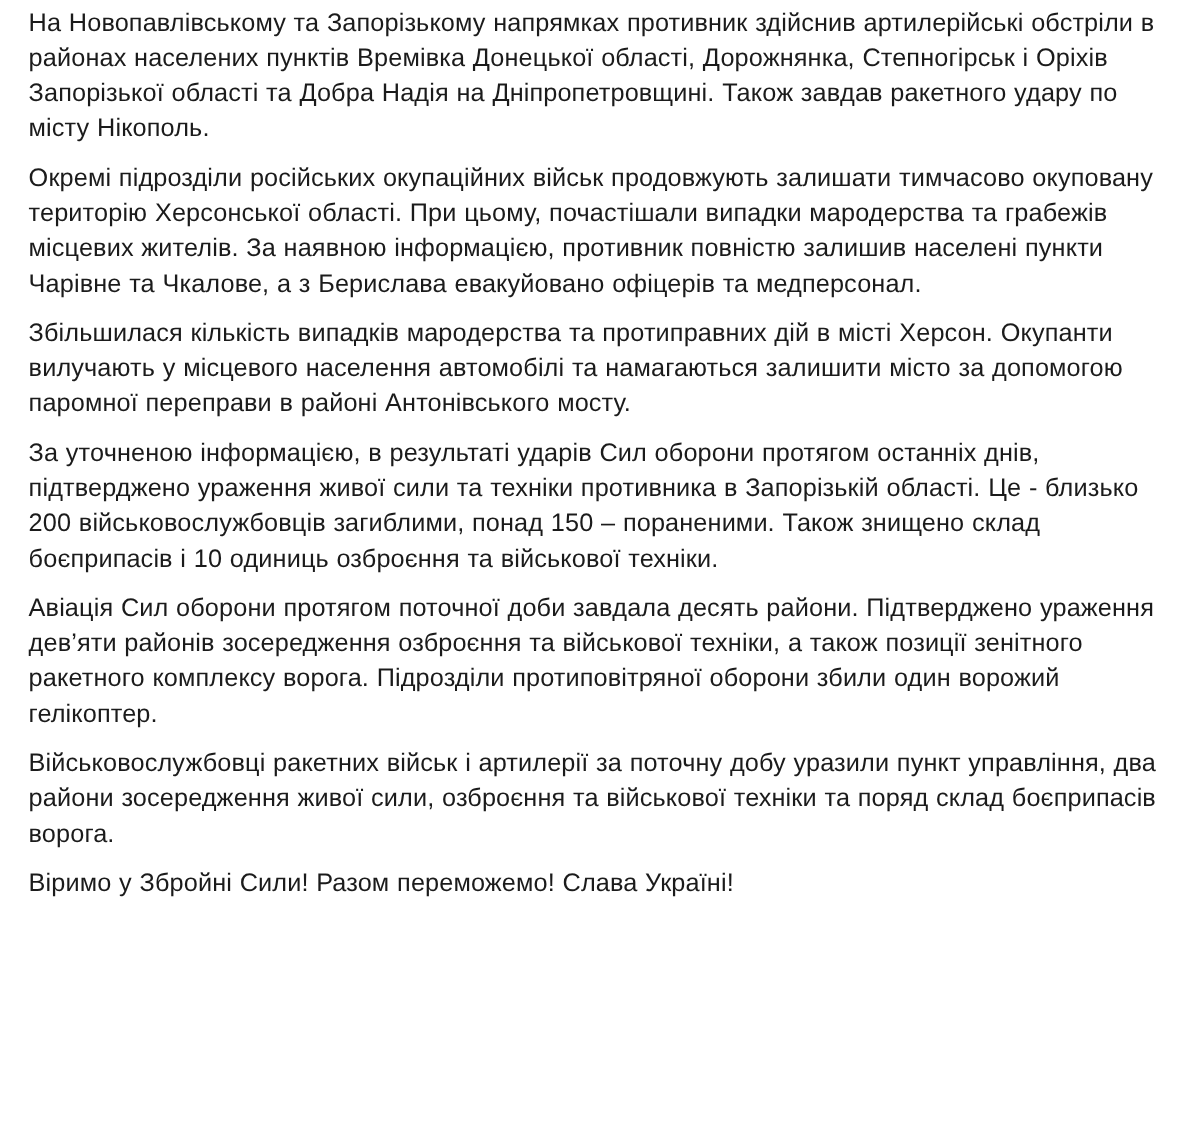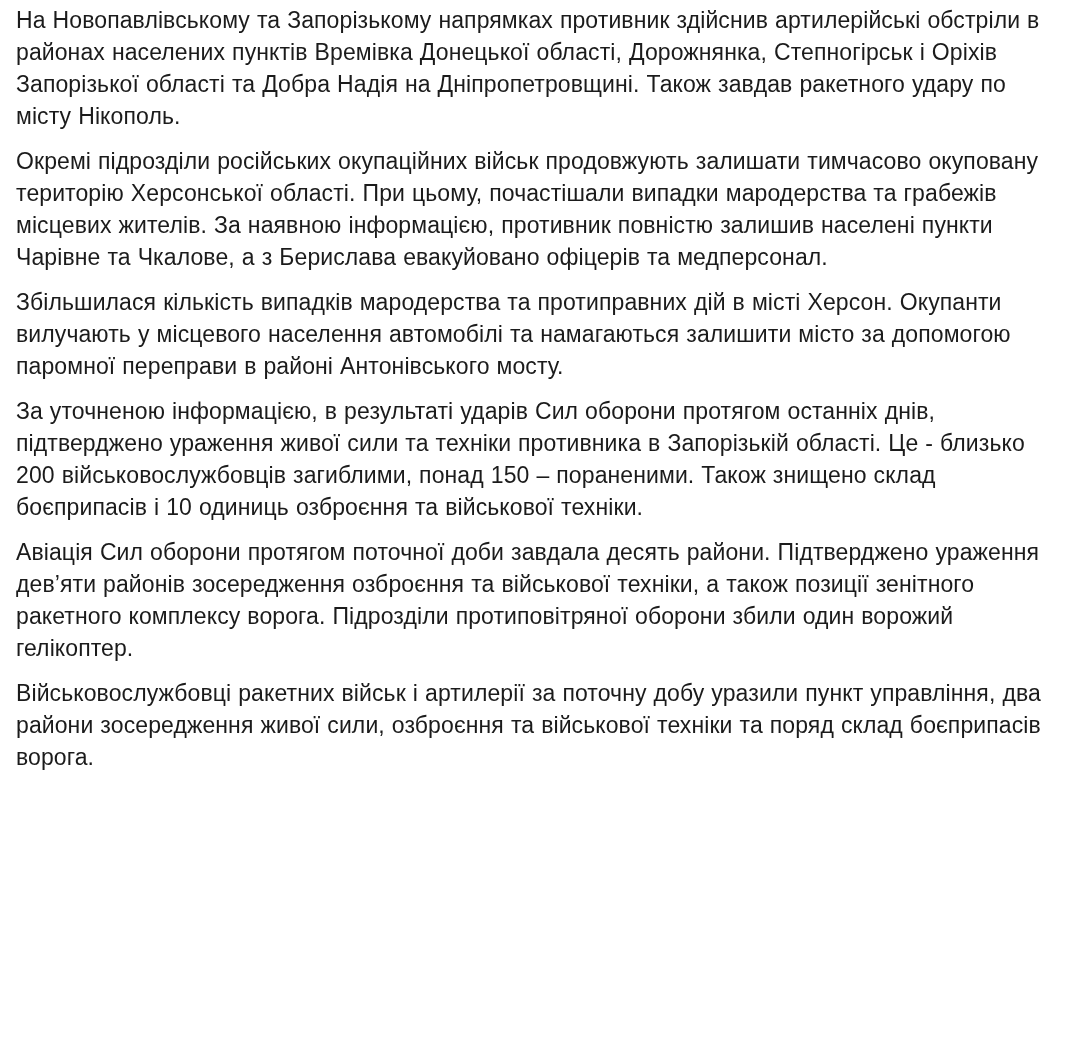--- a/index.html
+++ b/index.html
@@ -12,21 +12,21 @@
     padding: 0;
     background: var(--bg-color);
   }
   body {
     width: 1082px;
     height: 1039px;
     overflow: hidden;
     font-family: "Liberation Sans", "DejaVu Sans", sans-serif;
   }
   .report {
-    padding: 4px 20px 0 16px;
+    padding: 4px 20px 0 26px;
     width: 1080px;
   }
   .report p {
     margin: 0 0 13px 0;
     font-size: 23px;
     line-height: 32px;
     font-weight: 400;
     color: var(--text-color);
     letter-spacing: 0.1px;
     word-spacing: 0.5px;
@@ -35,13 +35,14 @@
 </head>
 <body>
 
 <div class="report">
   <p>На Новопавлівському та Запорізькому напрямках противник здійснив артилерійські обстріли в районах населених пунктів Времівка Донецької області, Дорожнянка, Степногірськ і Оріхів Запорізької області та Добра Надія на Дніпропетровщині. Також завдав ракетного удару по місту Нікополь.</p>
   <p>Окремі підрозділи російських окупаційних військ продовжують залишати тимчасово окуповану територію Херсонської області. При цьому, почастішали випадки мародерства та грабежів місцевих жителів. За наявною інформацією, противник повністю залишив населені пункти Чарівне та Чкалове, а з Берислава евакуйовано офіцерів та медперсонал.</p>
   <p>Збільшилася кількість випадків мародерства та протиправних дій в місті Херсон. Окупанти вилучають у місцевого населення автомобілі та намагаються залишити місто за допомогою паромної переправи в районі Антонівського мосту.</p>
   <p>За уточненою інформацією, в результаті ударів Сил оборони протягом останніх днів, підтверджено ураження живої сили та техніки противника в Запорізькій області. Це - близько 200 військовослужбовців загиблими, понад 150 – пораненими. Також знищено склад боєприпасів і 10 одиниць озброєння та військової техніки.</p>
   <p>Авіація Сил оборони протягом поточної доби завдала десять райони. Підтверджено ураження дев’яти районів зосередження озброєння та військової техніки, а також позиції зенітного ракетного комплексу ворога. Підрозділи протиповітряної оборони збили один ворожий гелікоптер.</p>
   <p>Військовослужбовці ракетних військ і артилерії за поточну добу уразили пункт управління, два райони зосередження живої сили, озброєння та військової техніки та поряд склад боєприпасів ворога.</p>
+  <p>Віримо у Збройні Сили! Разом переможемо! Слава Україні!</p>
 </div>
 
 </body></html>

